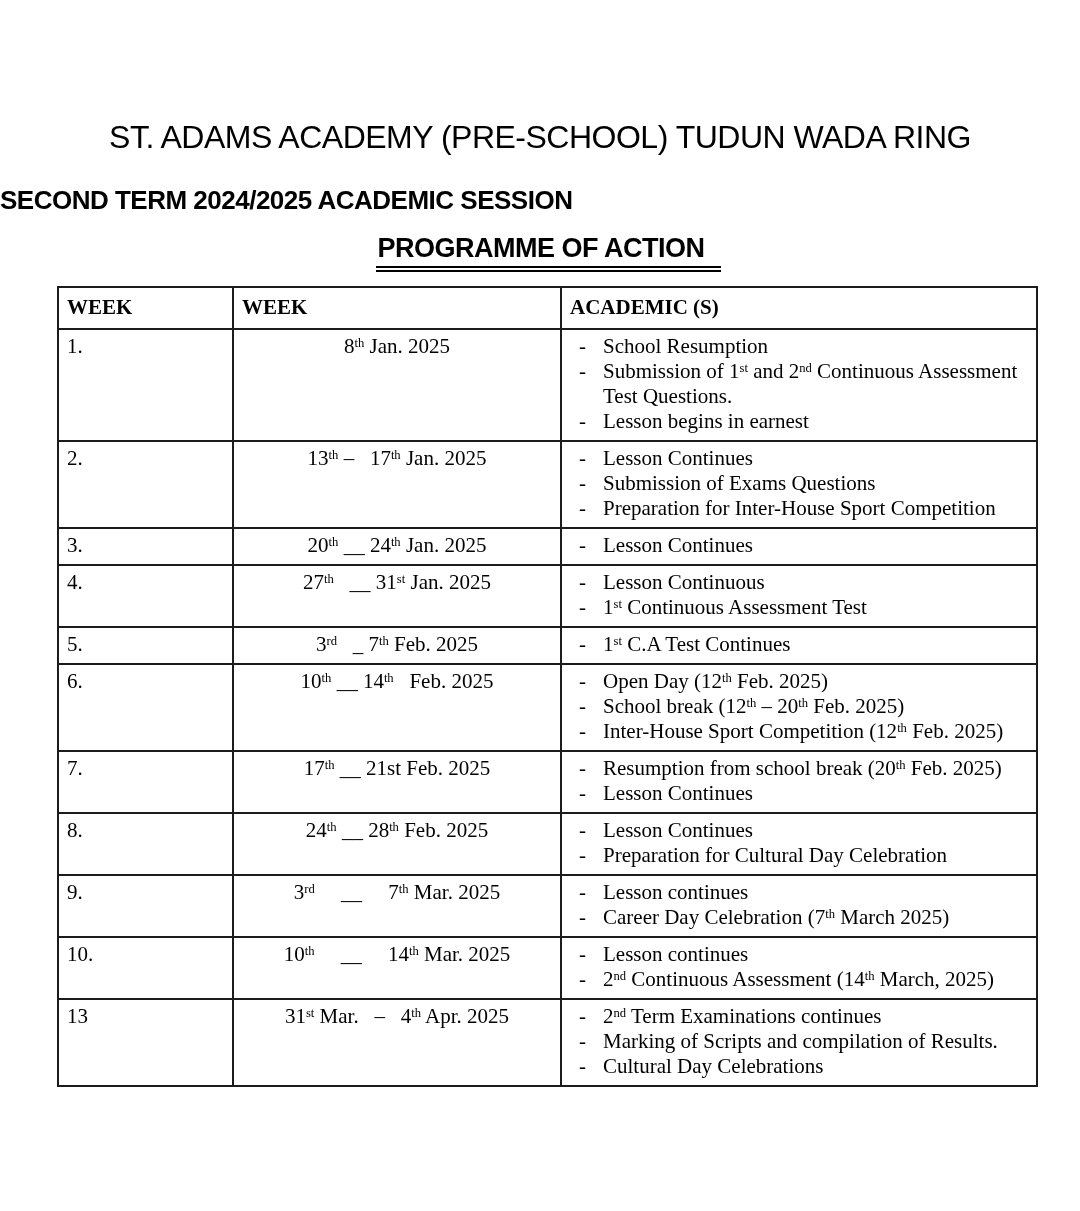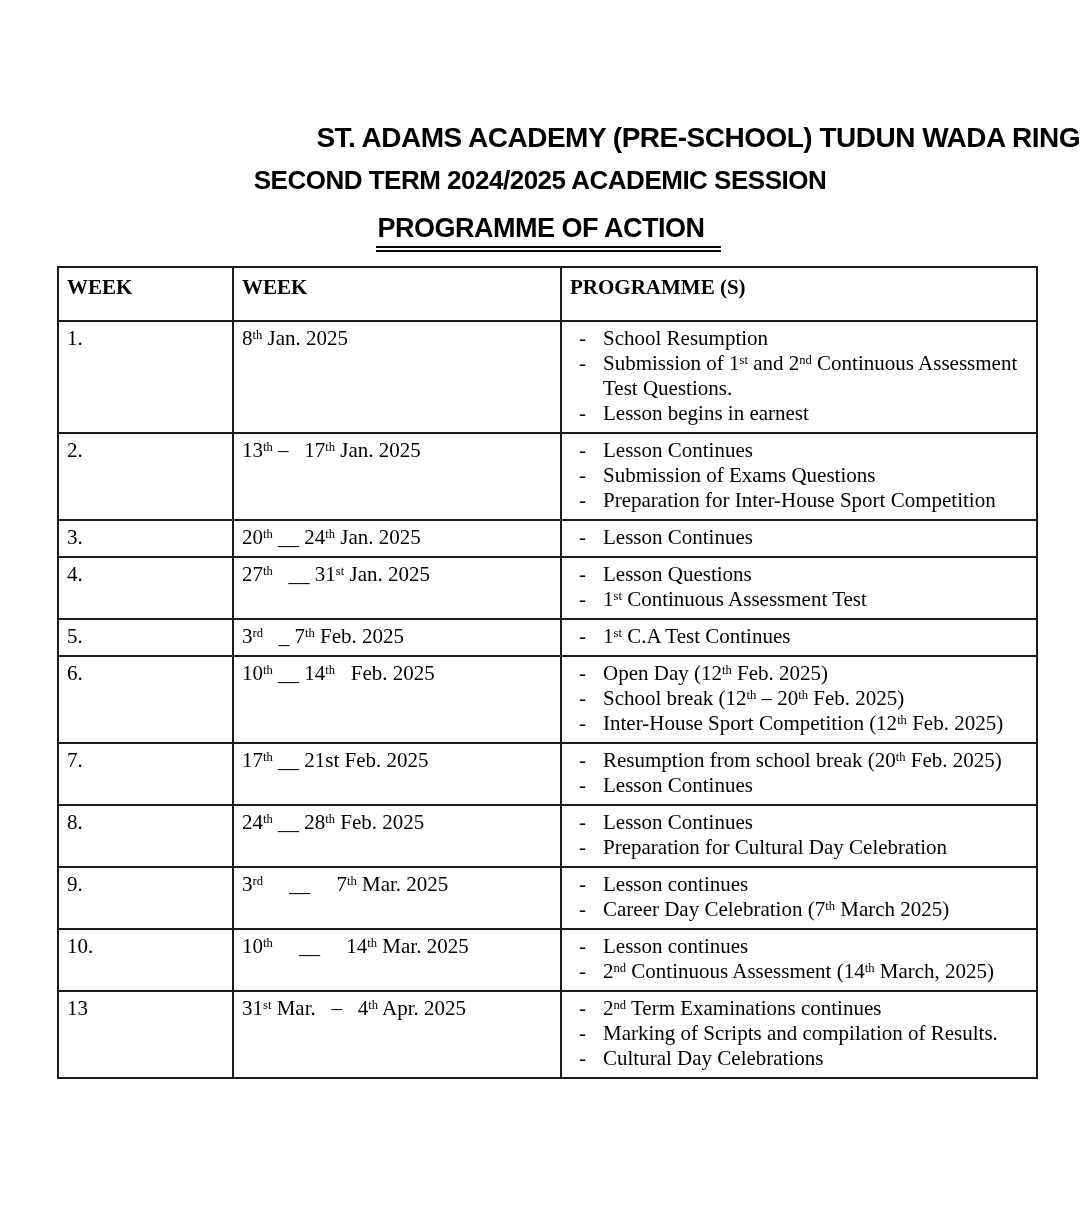--- a/index.html
+++ b/index.html
@@ -1,44 +1,44 @@
 <!DOCTYPE html>
 <html><head>
 <meta charset="utf-8">
 <style>
   html,body{margin:0;padding:0;background:#ffffff;}
   body{width:1080px;height:1211px;overflow:hidden;color:#000;
        font-family:"Liberation Serif", serif;}
   .page{position:relative;width:1080px;height:1211px;background:#ffffff;}
 
-  .title{margin-top:110px;text-align:right;
-         font-family:"Liberation Sans", sans-serif;font-weight:bold;
-         font-size:28px;line-height:55px;letter-spacing:-0.5px;}
+  .title{margin-top:110px;text-align:center;
+         font-family:"Liberation Sans", sans-serif;font-weight:normal;
+         font-size:32px;line-height:55px;letter-spacing:-0.5px;}
   .title div{white-space:nowrap;}
 
-  .subtitle{text-align:center;
+  .subtitle{margin-top:20px;
             font-family:"Liberation Sans", sans-serif;font-weight:bold;
             font-size:26px;letter-spacing:-0.5px;}
 
   .section-wrap{margin-top:17px;text-align:center;padding-left:16px;}
   .section-title{display:inline-block;
                  font-family:"Liberation Sans", sans-serif;font-weight:bold;
                  font-size:27px;letter-spacing:-0.5px;
                  border-bottom:6px double #000;padding:0 16px 2px 2px;}
 
   table.programme{border-collapse:collapse;table-layout:fixed;
                   margin:14px 0 0 57px;width:979px;}
   col.c-week{width:175px;} col.c-date{width:328px;} col.c-prog{width:476px;}
 
   th,td{border:2px solid #1c1c1c;vertical-align:top;
         font-size:21px;line-height:25px;}
-  th{text-align:left;font-weight:bold;padding:7px 8px 20px 8px;}
+  th{text-align:left;font-weight:bold;padding:7px 8px 8px 8px;}
   td{padding:4px 8px 6px 8px;}
   td.prog-cell{padding:4px 4px 6px 0;}
-  td.date-cell{white-space:pre-wrap;}
+  td.date-cell{white-space:pre-wrap;text-align:center;}
 
   .prog-item{display:flex;align-items:flex-start;}
   .dash{flex:none;width:24px;padding-left:17px;}
   .prog-text{flex:1;}
 
   .sup{font-size:0.6em;line-height:0;position:relative;top:-0.5em;}
 </style>
 </head>
 <body>
 
@@ -57,21 +57,21 @@
   <table class="programme">
     <colgroup>
       <col class="c-week">
         <col class="c-date">
         <col class="c-prog">
     </colgroup>
     <thead>
       <tr>
         <th>WEEK</th>
         <th>WEEK</th>
-        <th>PROGRAMME (S)</th>
+        <th>ACADEMIC (S)</th>
       </tr>
     </thead>
     <tbody id="rows-body">
     <tr>
       <td class="week-cell">1.</td>
       <td class="date-cell">8<span class="sup">th</span> Jan. 2025</td>
       <td class="prog-cell">
         <div class="prog-list">
               <div class="prog-item">
                 <span class="dash">-</span>
@@ -123,21 +123,21 @@
       </td>
     </tr>
 
     <tr>
       <td class="week-cell">4.</td>
       <td class="date-cell">27<span class="sup">th</span>   __ 31<span class="sup">st</span> Jan. 2025</td>
       <td class="prog-cell">
         <div class="prog-list">
               <div class="prog-item">
                 <span class="dash">-</span>
-                <span class="prog-text">Lesson Questions</span>
+                <span class="prog-text">Lesson Continuous</span>
               </div>
               <div class="prog-item">
                 <span class="dash">-</span>
                 <span class="prog-text">1<span class="sup">st</span> Continuous Assessment Test</span>
               </div>
             </div>
       </td>
     </tr>
 
     <tr>

